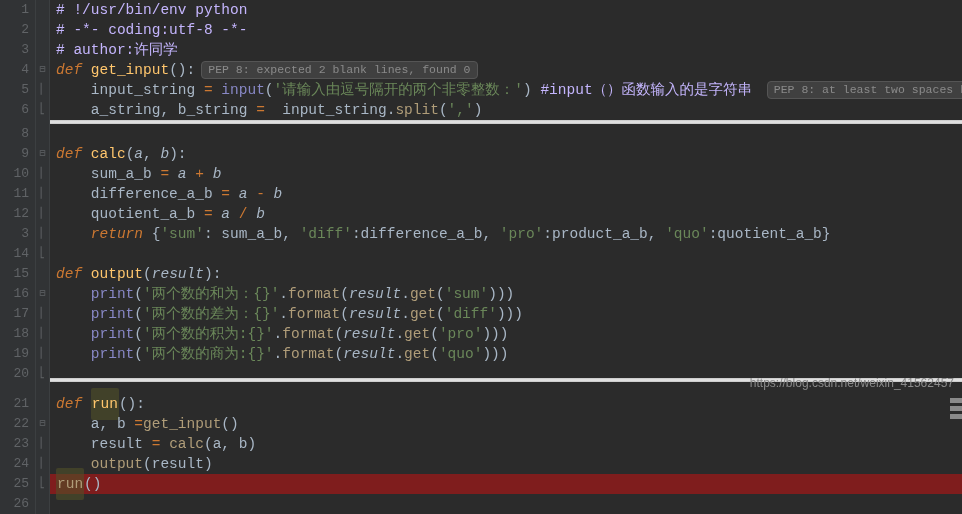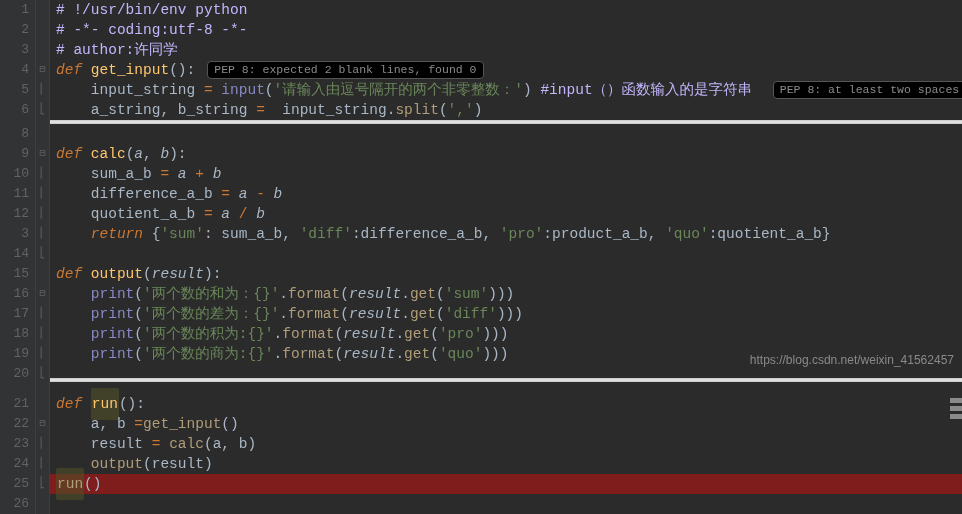--- a/index.html
+++ b/index.html
@@ -51,40 +51,40 @@
   .kw { color: #cc7832; font-style: italic; }
   .kwplain { color: #cc7832; }
   .fn { color: #ffc66d; }
   .cmt { color: #c4b5fd; }
   .str { color: #6a8759; }
   .param { color: #a9b7c6; font-style: italic; }
   .call { color: #b09d79; }
   .builtin { color: #8888c6; text-align: right; }
   .hint {
     display: inline-block;
-    background: #000000;
+    background: #404040;
     border: 1px solid #555555;
     border-radius: 4px;
     padding: 0 6px;
     font-size: 11.5px;
     color: #8a8a8a;
     line-height: 16px;
     vertical-align: middle;
-    margin-left: 12px;
+    margin-left: 6px;
   }
   .divider-light {
     position: absolute;
     left: 0; right: 0;
     height: 4px;
     background: linear-gradient(#c5c5c5,#e8e8e8,#c5c5c5);
   }
   .watermark {
     position: absolute;
     right: 8px;
-    top: 350px;
+    top: 373px;
     color: #8a8a8a;
     font-size: 12px;
     font-family: Arial, sans-serif;
     pointer-events: none;
   }
   .scroll-handle {
     position: absolute;
     right: 0;
     width: 12px;
     height: 5px;

